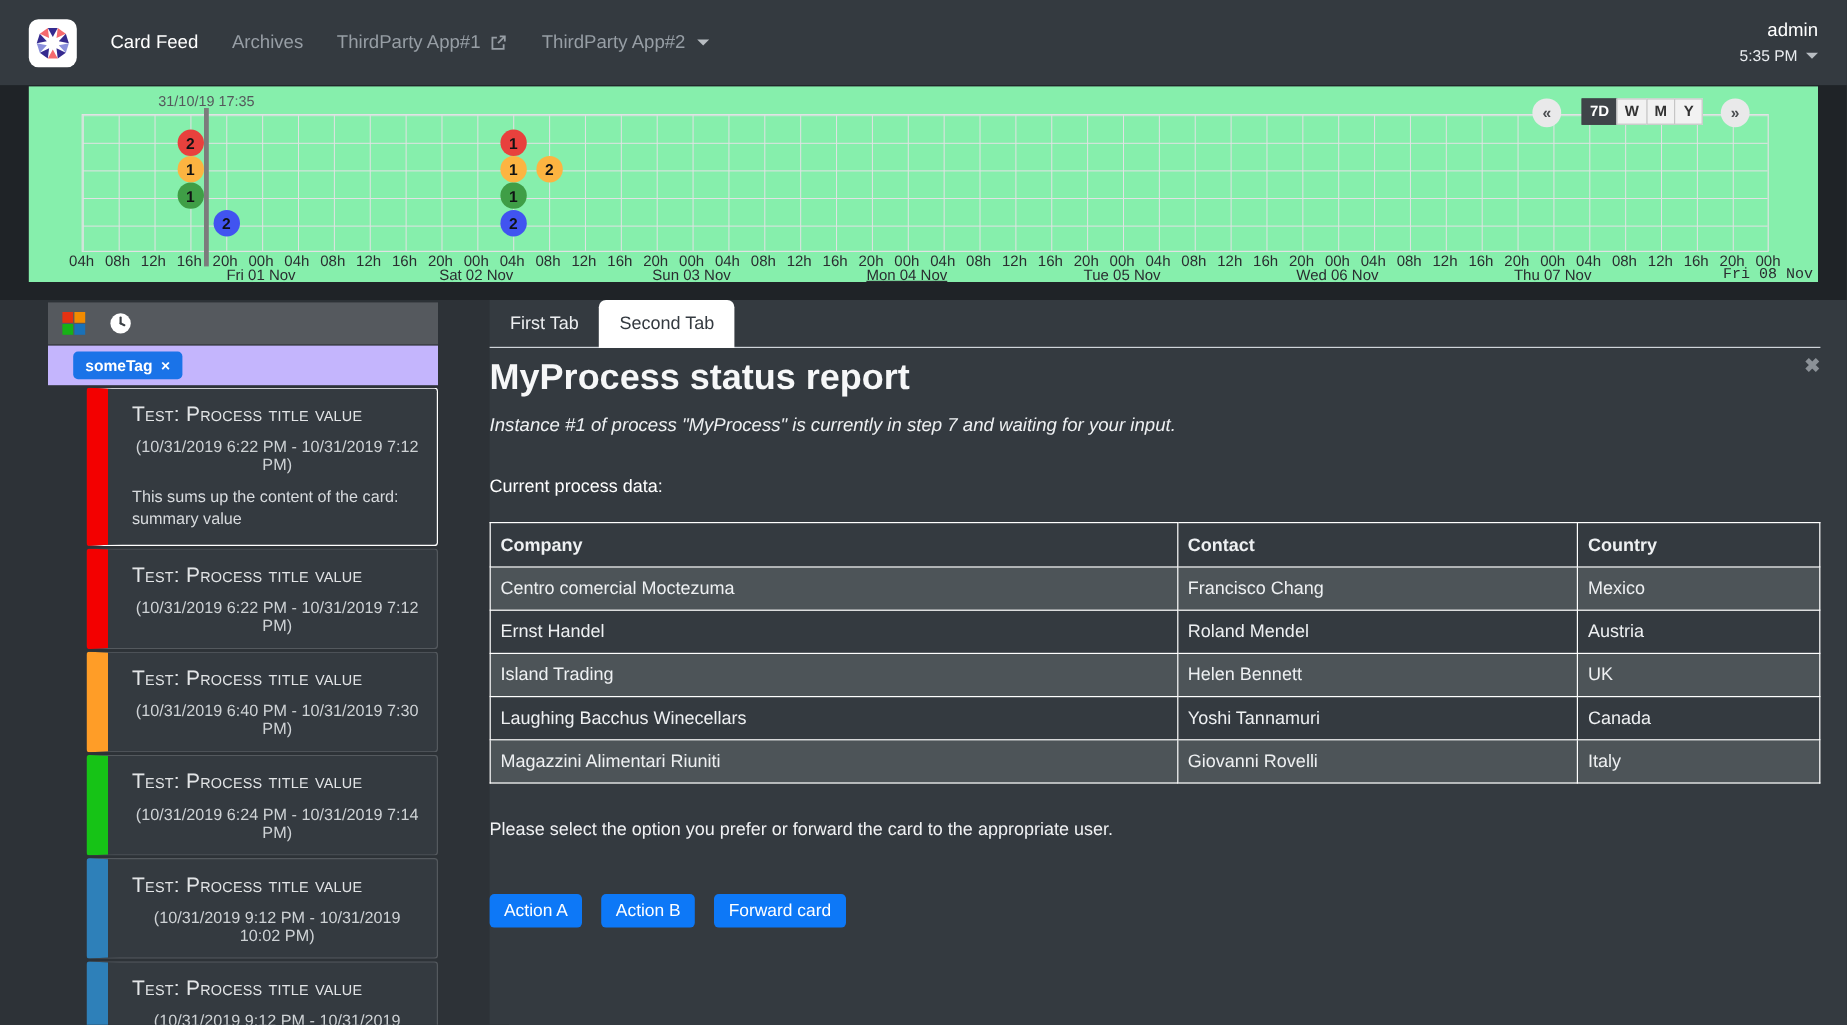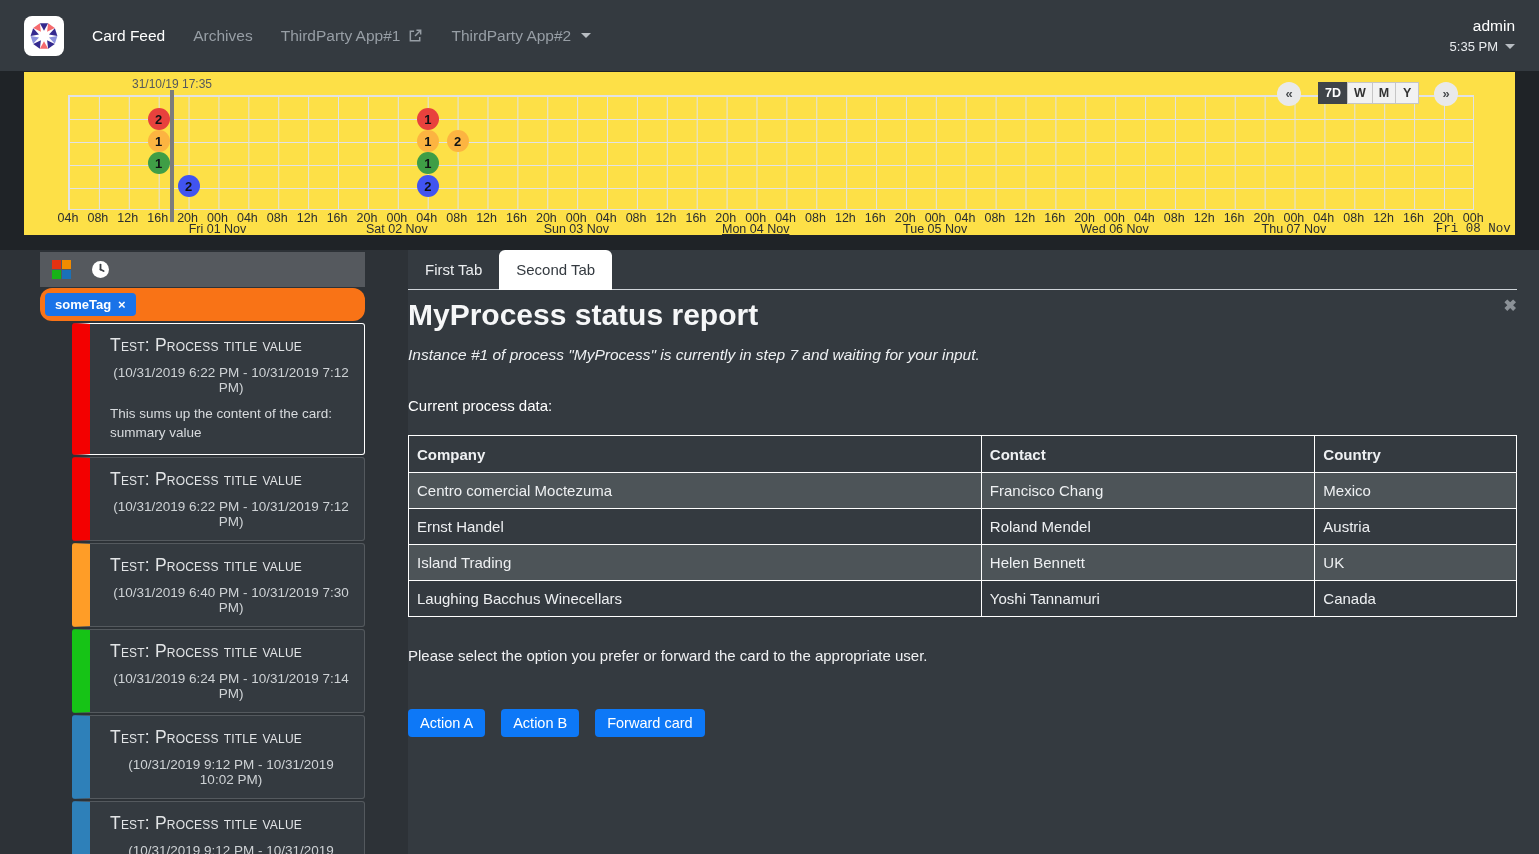--- a/index.html
+++ b/index.html
@@ -19,21 +19,21 @@
   .nav-link.active { color:#ffffff; }
   .caret { display:inline-block; width:0; height:0; border-left:5px solid transparent;
     border-right:5px solid transparent; border-top:5px solid #b8bdc2; margin-left:2px; }
   .user-block { margin-left:auto; text-align:right; color:#fff; }
   .user-name { font-size:15.5px; margin-bottom:4px; }
   .user-time { font-size:13px; color:#e9ecef; display:flex; align-items:center; justify-content:flex-end; gap:5px; cursor:pointer; }
 
   
   .timeline-strip { position:absolute; top:71px; left:0; right:0; height:179px; background:#1f2327; }
   .timeline-panel { position:absolute; top:1px; left:24px; width:1491px; height:163px;
-    background:#fde047; }
+    background:#86efac; }
   .plot { position:absolute; left:44px; top:23px; width:1406px; height:115px;
     border:1px solid #e1e2e4;
     background-image:
       linear-gradient(to right, #e1e2e4 1px, transparent 1px),
       linear-gradient(to bottom, #e1e2e4 1px, transparent 1px);
     background-size:29.9px 23px; }
   .axis { position:absolute; left:44px; top:0; width:1406px; height:172px; pointer-events:none; }
   .hour-tick { position:absolute; top:139px; transform:translateX(-50%);
     font-size:12.5px; color:#2a2d30; white-space:nowrap; }
   .day-tick { position:absolute; top:150px; transform:translateX(-50%);
@@ -54,22 +54,22 @@
 
   
   .content { position:absolute; top:250px; left:0; right:0; bottom:0; }
 
   
   .feed { position:absolute; left:40px; top:2px; width:325px; }
   .feed-header { height:35px; background:#55595e; display:flex; align-items:center; padding:0 12px; gap:20px; }
   .grid-icon { display:grid; grid-template-columns:9px 9px; grid-template-rows:9px 9px; gap:1px; cursor:pointer; }
   .grid-icon i { display:block; }
   .clock-icon { cursor:pointer; display:flex; }
-  .tag-input { margin-top:1px; background:#f97316; border-radius:12px; height:33px;
-    display:flex; align-items:center; padding:0 5px; cursor:text; }
+  .tag-input { margin-top:1px; background:#c4b5fd; border-radius:0; height:33px;
+    display:flex; align-items:center; padding:0 21px; cursor:text; }
   .tag-chip { background:#1a73e8; color:#fff; font-size:13px; font-weight:bold;
     padding:4px 10px; border-radius:4px; display:flex; align-items:center; gap:7px; }
   .chip-x { cursor:pointer; font-weight:bold; }
   .cards { margin-top:2px; display:flex; flex-direction:column; gap:2px;padding-left:32px; }
   .card { background:#343a40; border:1px solid rgba(255,255,255,0.16); border-radius:3px;
     border-left:18px solid #888; padding:11px 12px 11px 20px; cursor:pointer; }
   .card.sel { border:1px solid #ffffff; border-left:18px solid #888; }
   .card-title { font-size:17.5px; font-variant:small-caps; color:#e2e4e6; letter-spacing:0.2px; }
   .card-dates { margin-top:9px; font-size:13.5px; color:#ced2d5;text-align:center; }
   .card-summary { margin-top:10px; font-size:13.5px; color:#d8dbde; line-height:1.4; }
@@ -322,20 +322,25 @@
         <tr>
           <td>Island Trading</td>
           <td>Helen Bennett</td>
           <td>UK</td>
         </tr>
         <tr>
           <td>Laughing Bacchus Winecellars</td>
           <td>Yoshi Tannamuri</td>
           <td>Canada</td>
         </tr>
+        <tr>
+          <td>Magazzini Alimentari Riuniti</td>
+          <td>Giovanni Rovelli</td>
+          <td>Italy</td>
+        </tr>
       </tbody>
     </table>
     <p class="footer-text">Please select the option you prefer or forward the card to the appropriate user.</p>
     <div class="actions">
       <button class="btn">Action A</button>
       <button class="btn">Action B</button>
       <button class="btn">Forward card</button>
     </div>
   </main>
 </div>

